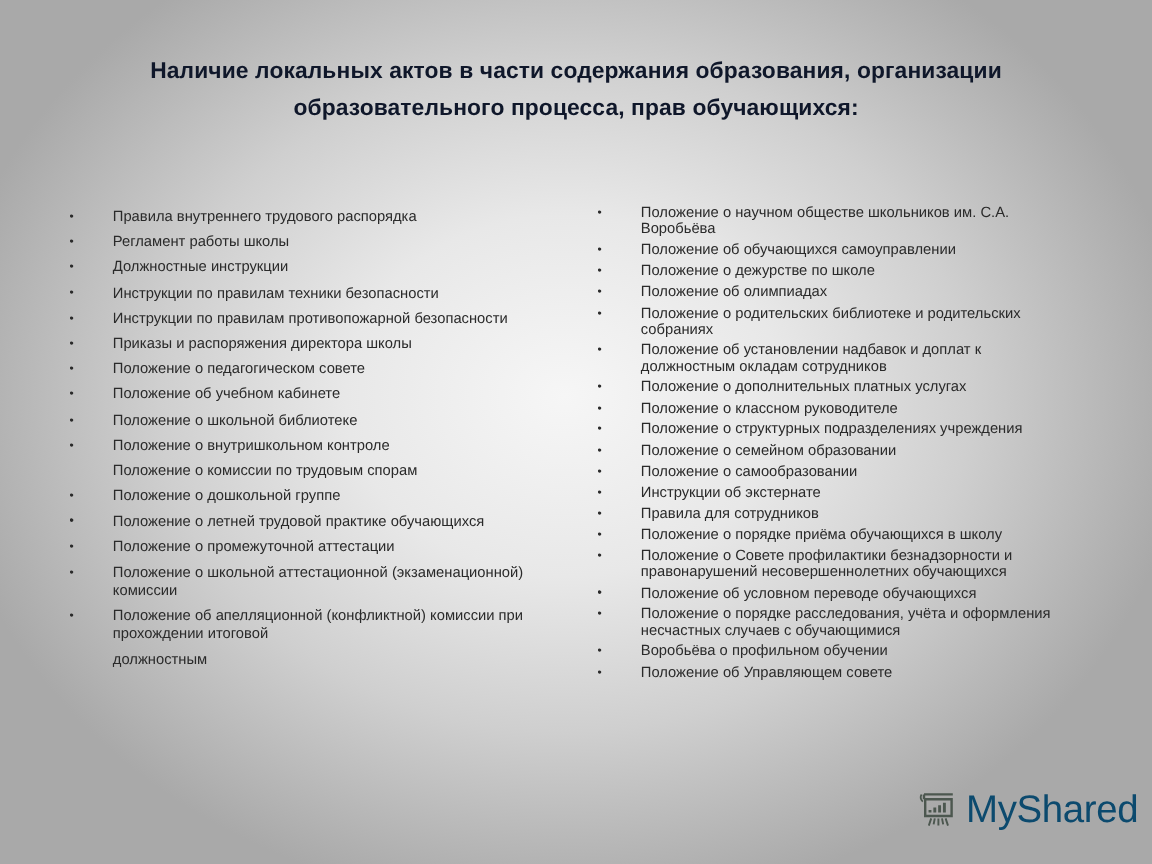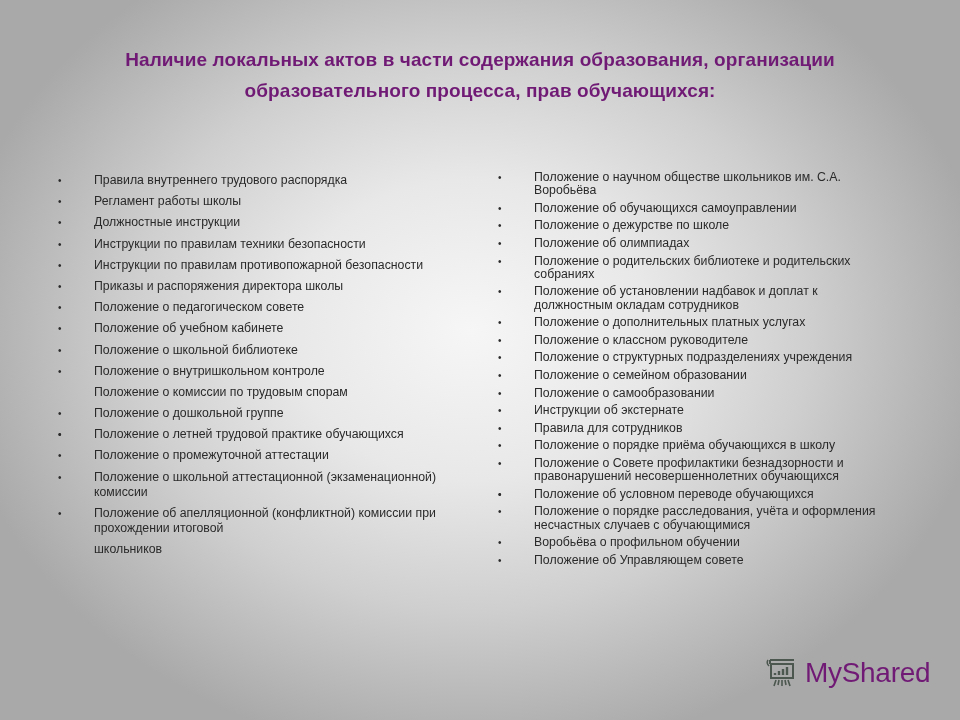--- a/index.html
+++ b/index.html
@@ -8,36 +8,36 @@
     font-family: "Liberation Sans", "DejaVu Sans", sans-serif;
     background:
       radial-gradient(ellipse 520px 430px at 470px 330px, #f6f6f6 0%, #e8e8e8 35%, #cfcfcf 65%, #a9a9a9 100%);
     background-color: #a5a5a5;
     color: #1f1f1f;
   }
   .slide { position: absolute; inset: 0; }
   .title {
     position: absolute; left: 60px; top: 44px; width: 840px;
     text-align: center; font-weight: bold; font-size: 19px; line-height: 31px;
-    color: #701a75; letter-spacing: 0.1px;
+    color: #0f172a; letter-spacing: 0.1px;
   }
   ul.col { list-style: none; margin: 0; padding: 0; position: absolute; }
   ul.left { left: 58px; top: 173px; width: 420px; }
   ul.right { left: 498px; top: 171px; width: 400px; }
   ul.col li { position: relative; color: #2a2a2a; }
   ul.left li { font-size: 12.3px; line-height: 15px; padding-left: 36px; margin-bottom: 6.2px; }
   ul.right li { font-size: 12.3px; line-height: 13.2px; padding-left: 36px; margin-bottom: 4.4px; }
   ul.col li .bullet {
     position: absolute; left: 0; top: 0; width: 10px; font-size: 10px; color: #2a2a2a;
   }
   ul.left li.cont { margin-top: 3px; }
   .logo {
     position: absolute; left: 765px; top: 656px; display: flex; align-items: center; gap: 6px;
   }
-  .logo-text { font-size: 28px; color: #701a75; letter-spacing: -0.3px; }
+  .logo-text { font-size: 32px; color: #0c4a6e; letter-spacing: -0.3px; }
   .logo svg { display: block; }
 </style>
 </head>
 <body>
 
 <div class="slide">
   <div class="title">
     <div>Наличие локальных актов в части содержания образования, организации</div>
     <div>образовательного процесса, прав обучающихся:</div>
   </div>
@@ -53,21 +53,21 @@
       <li><span class="bullet">•</span><span>Положение об учебном кабинете</span></li>
       <li><span class="bullet">•</span><span>Положение о школьной библиотеке</span></li>
       <li><span class="bullet">•</span><span>Положение о внутришкольном контроле</span></li>
       <li class="nobullet"><span>Положение о комиссии по трудовым спорам</span></li>
       <li><span class="bullet">•</span><span>Положение о дошкольной группе</span></li>
       <li><span class="bullet">•</span></li>
       <li><span class="bullet">•</span><span>Положение о летней трудовой практике обучающихся</span></li>
       <li><span class="bullet">•</span><span>Положение о промежуточной аттестации</span></li>
       <li><span class="bullet">•</span><span>Положение о школьной аттестационной (экзаменационной) комиссии</span></li>
       <li><span class="bullet">•</span><span>Положение об апелляционной (конфликтной) комиссии при прохождении итоговой</span></li>
-      <li class="nobullet cont"><span>школьников</span></li>
+      <li class="nobullet cont"><span>должностным</span></li>
     </ul>
   <ul class="col right" id="right-list">
       <li><span class="bullet">•</span><span>Положение о научном обществе школьников им. С.А. Воробьёва</span></li>
       <li><span class="bullet">•</span><span>Положение об обучающихся самоуправлении</span></li>
       <li><span class="bullet">•</span><span>Положение о дежурстве по школе</span></li>
       <li><span class="bullet">•</span><span>Положение об олимпиадах</span></li>
       <li><span class="bullet">•</span><span>Положение о родительских библиотеке и родительских собраниях</span></li>
       <li><span class="bullet">•</span><span>Положение об установлении надбавок и доплат к должностным окладам сотрудников</span></li>
       <li><span class="bullet">•</span><span>Положение о дополнительных платных услугах</span></li>
       <li><span class="bullet">•</span><span>Положение о классном руководителе</span></li>

